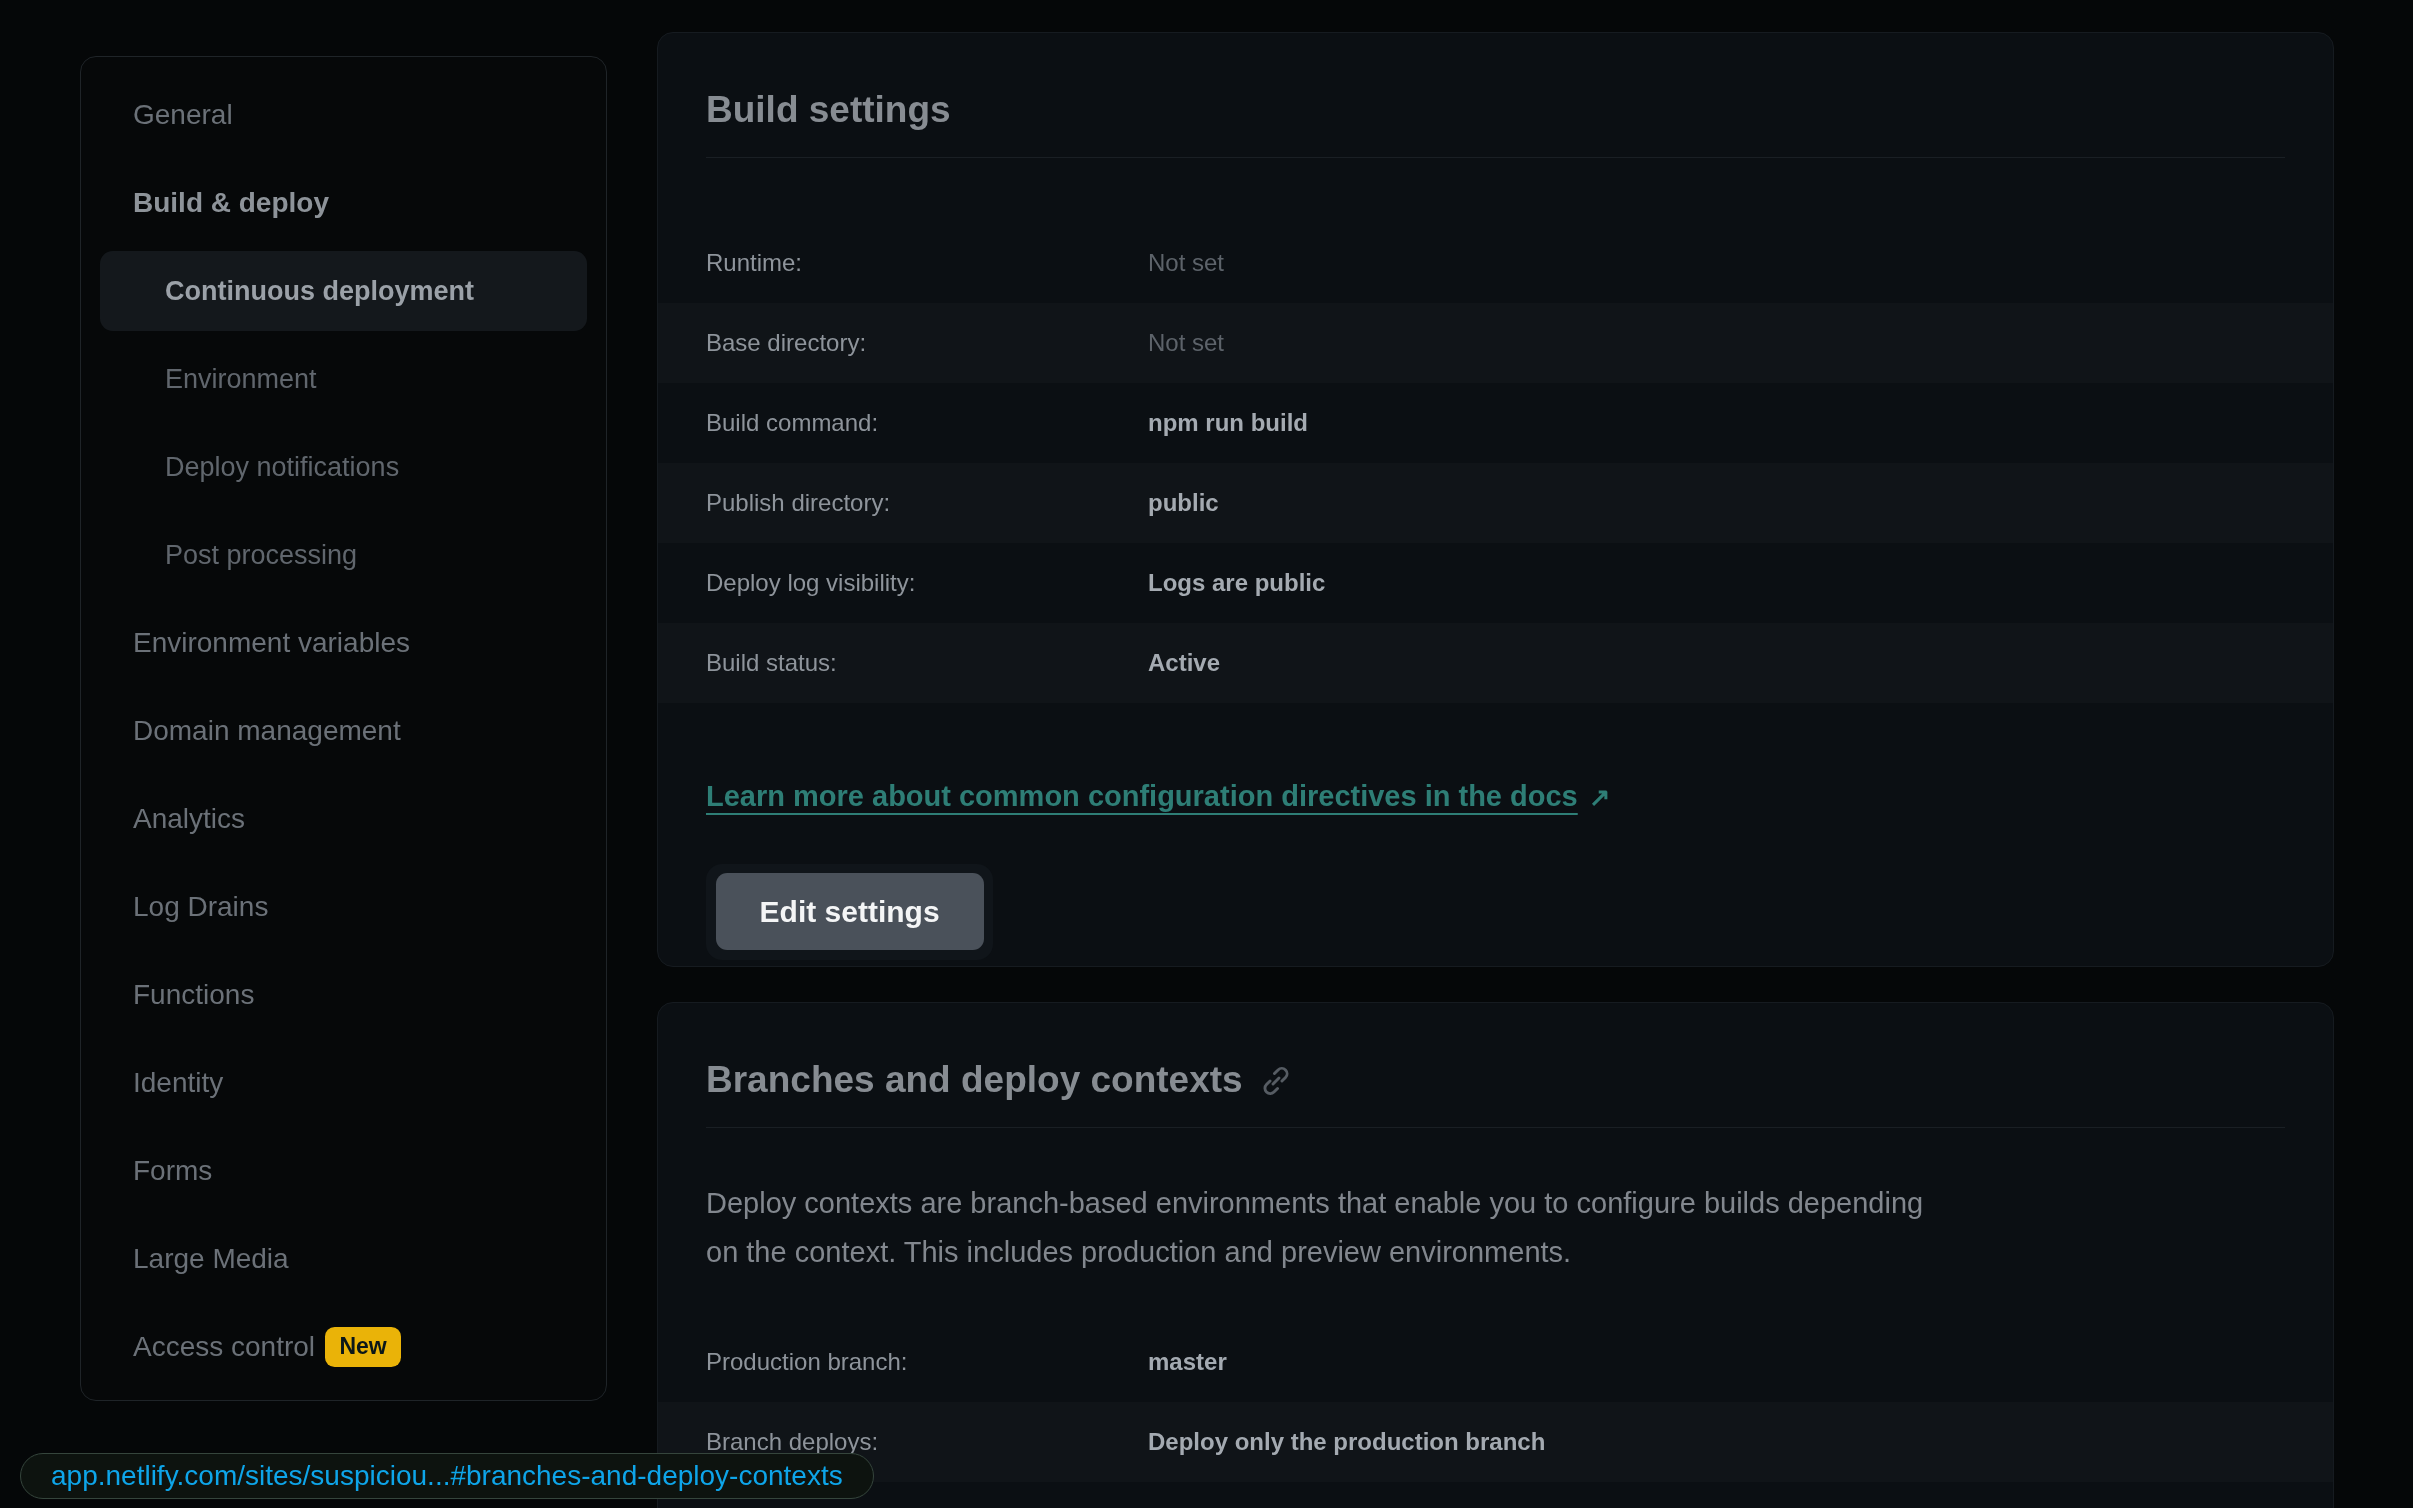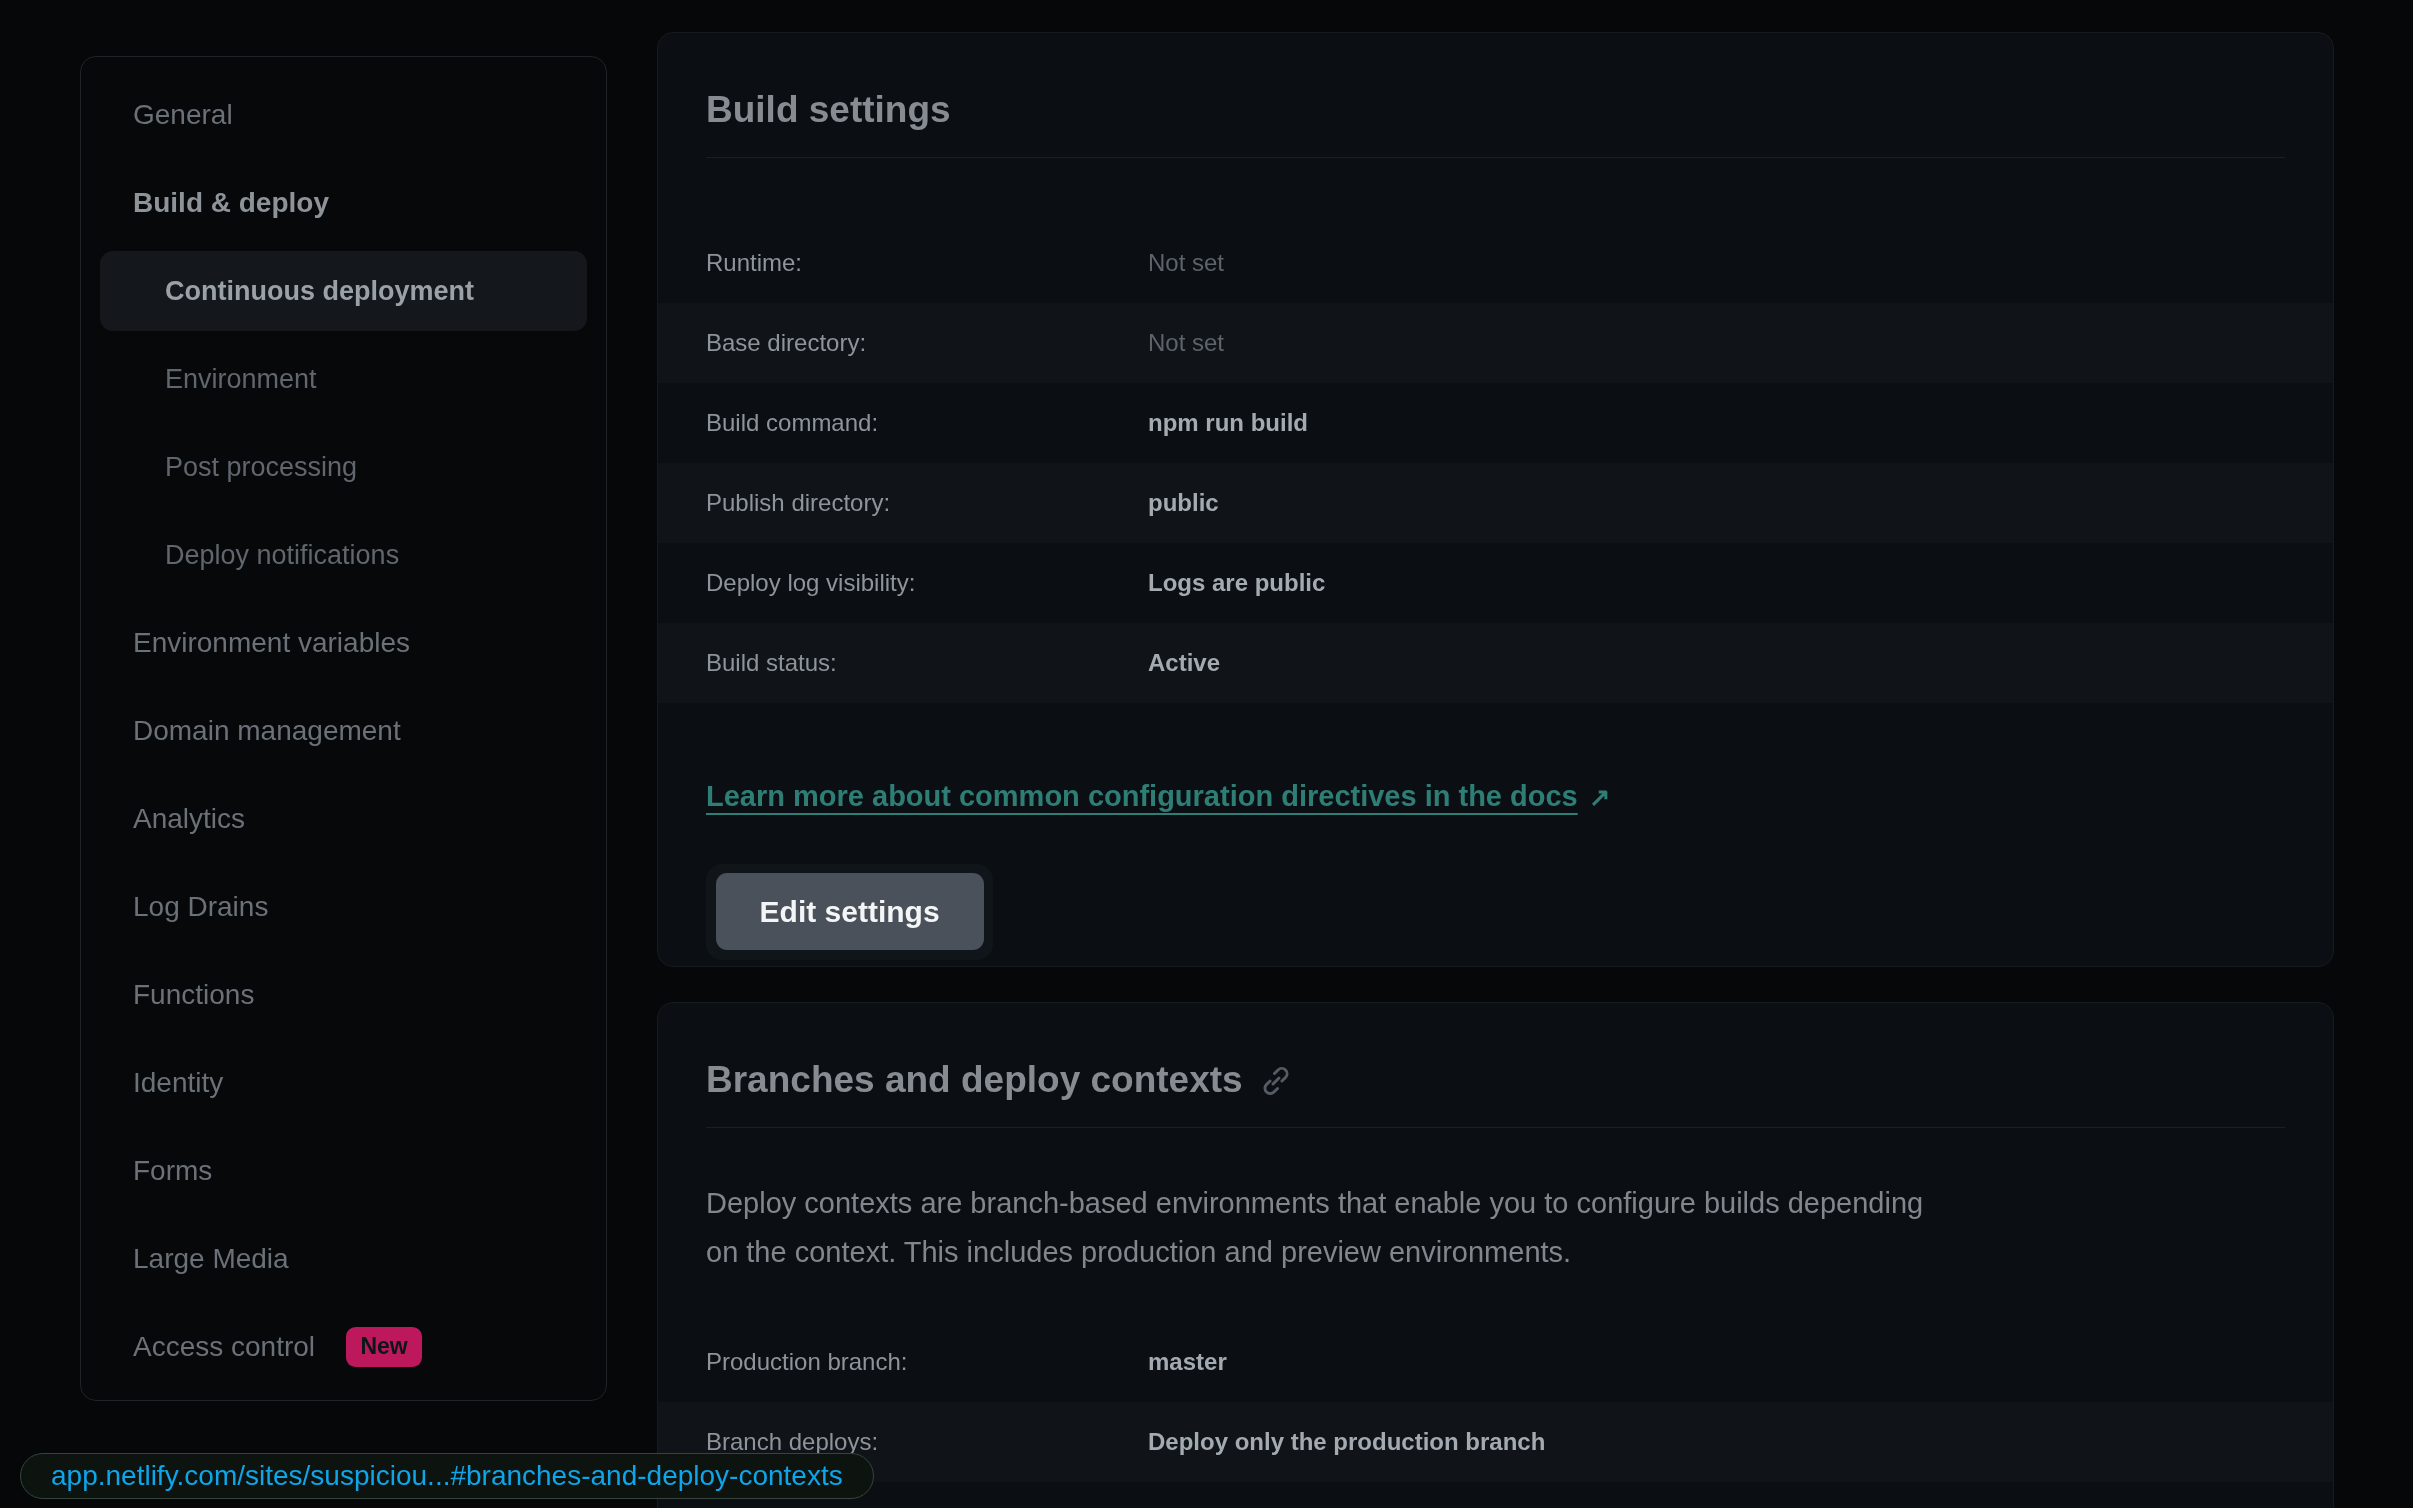--- a/index.html
+++ b/index.html
@@ -34,22 +34,22 @@
   .sidebar li.bold { font-weight:700; color:#8d9399; }
   .sidebar li.selected {
     height:80px; margin:4px 19px;
     padding-left:65px;
     background:#14181c;
     border-radius:12.8px;
     font-weight:700; color:#9ba1a8;
   }
   .badge {
     display:inline-block;
-    margin-left:31px;
-    background:#be185d;
+    margin-left:10px;
+    background:#eab308;
     color:#0b1719;
     font-size:23px; font-weight:700;
     line-height:1;
     padding:8px 14.4px 8.8px;
     border-radius:9.6px;
   }
 
   
   .panel {
     position:absolute; left:657px;
@@ -153,24 +153,24 @@
       <li class="top bold">
         <span>Build &amp; deploy</span>
       </li>
       <li class="sub selected">
         <span>Continuous deployment</span>
       </li>
       <li class="sub">
         <span>Environment</span>
       </li>
       <li class="sub">
+        <span>Deploy notifications</span>
+      </li>
+      <li class="sub">
         <span>Post processing</span>
-      </li>
-      <li class="sub">
-        <span>Deploy notifications</span>
       </li>
       <li class="top">
         <span>Environment variables</span>
       </li>
       <li class="top">
         <span>Domain management</span>
       </li>
       <li class="top">
         <span>Analytics</span>
       </li>

